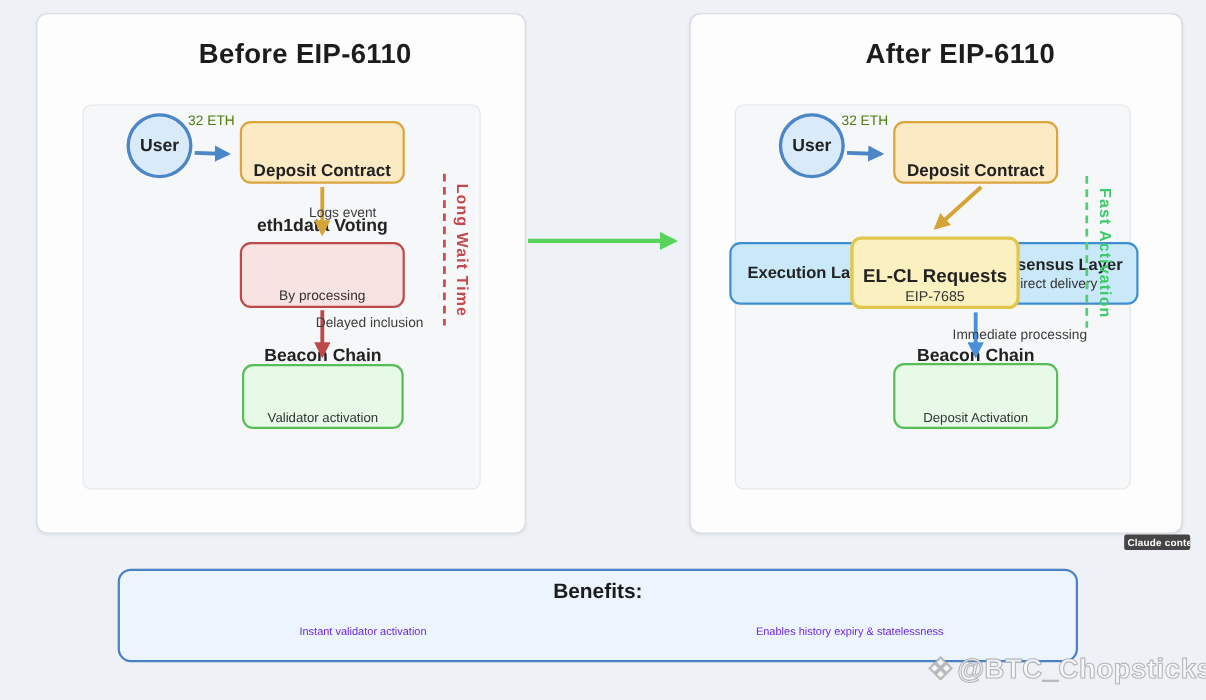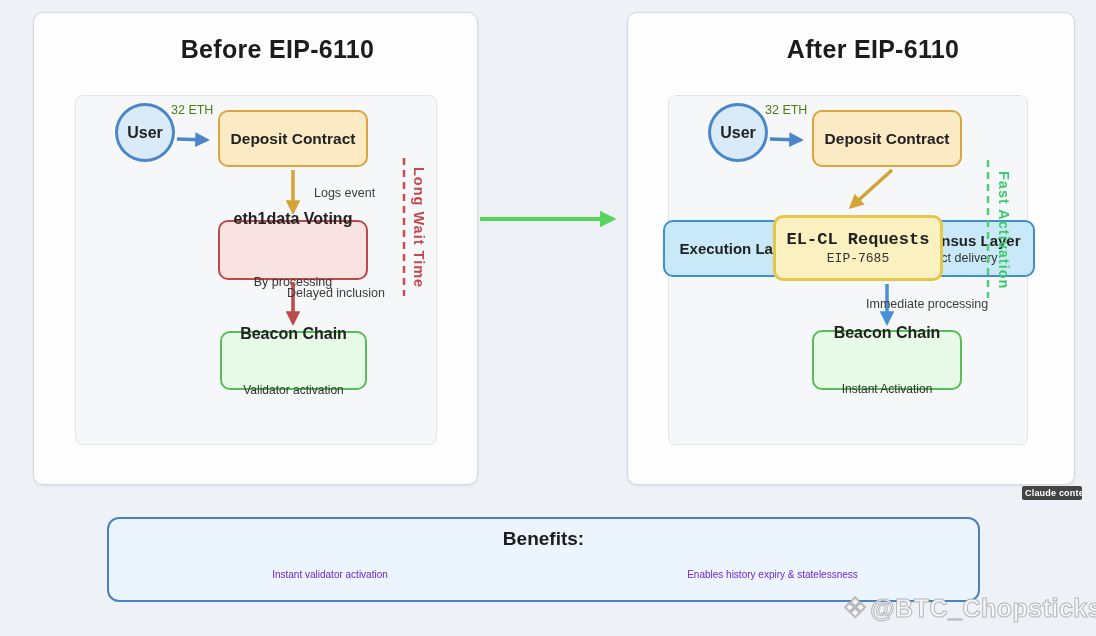--- a/index.html
+++ b/index.html
@@ -31,21 +31,21 @@
   }
   .user-circle {
     width:60px; height:59px; border-radius:50%;
     background:#d9eaf8; border:3px solid #4a86c8;
     display:flex; align-items:center; justify-content:center;
     font-weight:bold; font-size:16px; color:#222;
     z-index:3;
   }
   .node {
     border-radius:10px; display:flex; flex-direction:column;
-    align-items:center; justify-content:center; text-align:center;
+    align-items:center; justify-content:flex-end; text-align:center;
     z-index:3; line-height:1.25;
   }
   .node .t { font-weight:bold; font-size:16px; color:#222; }
   .node .s { font-size:12.5px; color:#333; margin-top:1px; }
   .node-deposit { background:#fbeac4; border:2.5px solid #d9a53c; }
   .node-red    { background:#f8e2e2; border:2.5px solid #bd4a4a;gap:45px; }
   .node-green  { background:#e7fae7; border:2.5px solid #57bd57;gap:38px; }
   .node-blue   { background:#c9e9f8; border:2.5px solid #3e8ed0; z-index:2; }
   .node-yellow { background:#fbf0bf; border:3px solid #e2c74d; z-index:4; }
   .edge-label { font-size:12.5px; color:#3c3c3c; white-space:nowrap; z-index:6; }
@@ -102,21 +102,21 @@
 
 <div class="abs user-circle" style="left:115px; top:103px;">
   <span>User</span>
 </div>
 <div class="abs small-label" style="left:171px; top:103px;">32 ETH</div>
 
 <div class="abs node node-deposit" style="left:218px; top:110px; width:150px; height:57px;">
   <div class="t" style="font-size:15.5px;">Deposit Contract</div>
 </div>
 
-<div class="abs edge-label" style="left:281px; top:186px;margin-left:33px;">Logs event</div>
+<div class="abs edge-label" style="left:281px; top:186px;">Logs event</div>
 
 <div class="abs node node-red" style="left:218px; top:220px; width:150px; height:60px;">
   <div class="t">eth1data Voting</div>
   <div class="s">By processing</div>
 </div>
 
 <div class="abs edge-label" style="left:287px; top:286px;">Delayed inclusion</div>
 
 <div class="abs node node-green" style="left:220px; top:331px; width:147px; height:59px;">
   <div class="t">Beacon Chain</div>
@@ -141,30 +141,30 @@
 
 <div class="abs node node-blue" style="left:663px; top:220px; width:372px; height:57px;"></div>
 <div class="abs layer-text" style="left:665px; top:220px; width:145px; height:57px;">
   <div class="t">Execution Layer</div>
 </div>
 <div class="abs layer-text" style="left:883px; top:220px; width:150px; height:57px;">
   <div class="t">Consensus Layer</div>
   <div class="s">Direct delivery</div>
 </div>
 
-<div class="abs node node-yellow" style="left:773px; top:215px; width:170px; height:66px;font-family:Liberation Mono, monospace;">
+<div class="abs node node-yellow" style="left:773px; top:215px; width:154px; height:66px;">
   <div class="t" style="font-size:17px;">EL-CL Requests</div>
   <div class="s" style="font-size:13px;">EIP-7685</div>
 </div>
 
 <div class="abs edge-label" style="left:866px; top:297px;">Immediate processing</div>
 
 <div class="abs node node-green" style="left:812px; top:330px; width:150px; height:60px;">
   <div class="t">Beacon Chain</div>
-  <div class="s" style="font-size:12px;">Instant Activation</div>
+  <div class="s" style="font-size:12px;">Deposit Activation</div>
 </div>
 
 <div class="abs vert-label vert-green" style="left:996px; top:160px; height:140px;">Fast Activation</div>
 
 <svg id="arrow-layer" width="1096" height="636">
   <defs>
     <marker id="mBlue" viewBox="0 0 10 10" refX="8" refY="5" markerWidth="4.2" markerHeight="4.2" orient="auto">
         <path d="M0,0 L10,5 L0,10 z" fill="#4a86c8"></path>
       </marker>
     <marker id="mGold" viewBox="0 0 10 10" refX="8" refY="5" markerWidth="4.2" markerHeight="4.2" orient="auto">

